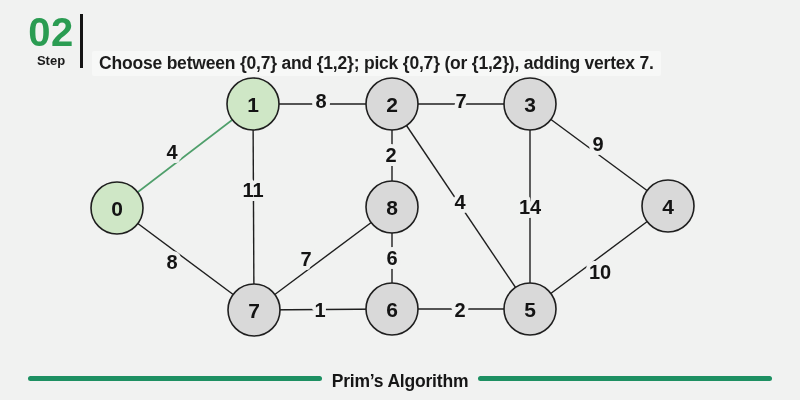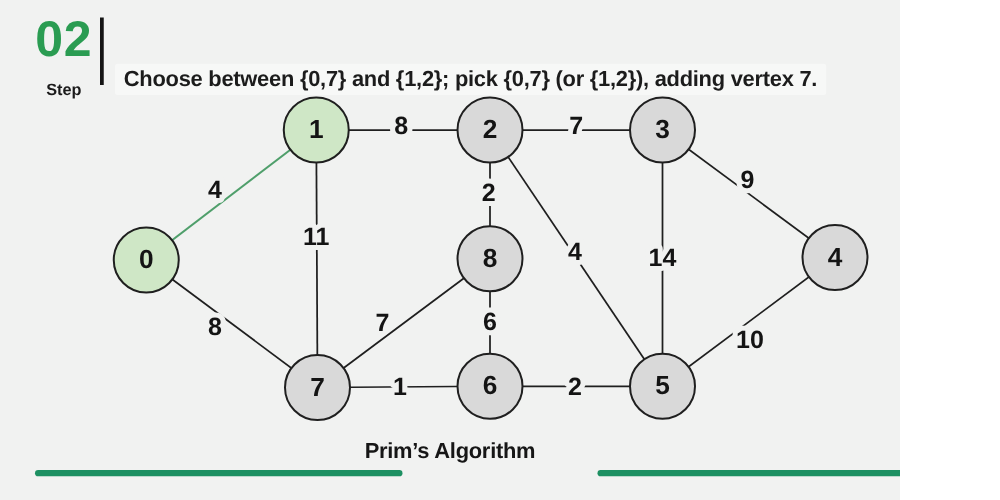--- a/index.html
+++ b/index.html
@@ -1,18 +1,18 @@
 <!DOCTYPE html>
 <html><head>
 <meta charset="utf-8">
 <style>
   html, body { margin: 0; padding: 0; }
   .page {
     position: relative;
-    width: 720px;
+    width: 800px;
     height: 400px;
     background: var(--background, #f1f2f1);
     font-family: "Liberation Sans", sans-serif;
     overflow: hidden;
   }
 
   
   .step-badge {
     position: absolute;
     left: 22px;
@@ -21,21 +21,21 @@
     text-align: center;
   }
   .step-number {
     font-size: 40px;
     line-height: 40px;
     font-weight: 800;
     color: var(--accent-green, #2a9c52);
     letter-spacing: 0.5px;
   }
   .step-label {
-    margin-top: 12px;
+    margin-top: 1px;
     font-size: 13px;
     font-weight: 700;
     color: var(--text-dark, #1a1a1a);
   }
   .header-divider {
     position: absolute;
     left: 80px;
     top: 14px;
     width: 3px;
     height: 54px;
@@ -106,21 +106,21 @@
     width: 294px;
     border-radius: 3px;
     background: var(--rule-green, #1d9062);
   }
   .footer-rule.left  { left: 28px; }
   .footer-rule.right { left: 478px; }
   .footer-title {
     position: absolute;
     left: 0;
     right: 0;
-    top: 350px;
+    top: 371px;
     text-align: center;
     font-size: 17.5px;
     font-weight: 700;
     color: #161616;
     letter-spacing: -0.2px;
   }
 </style>
 </head>
 <body>
 

